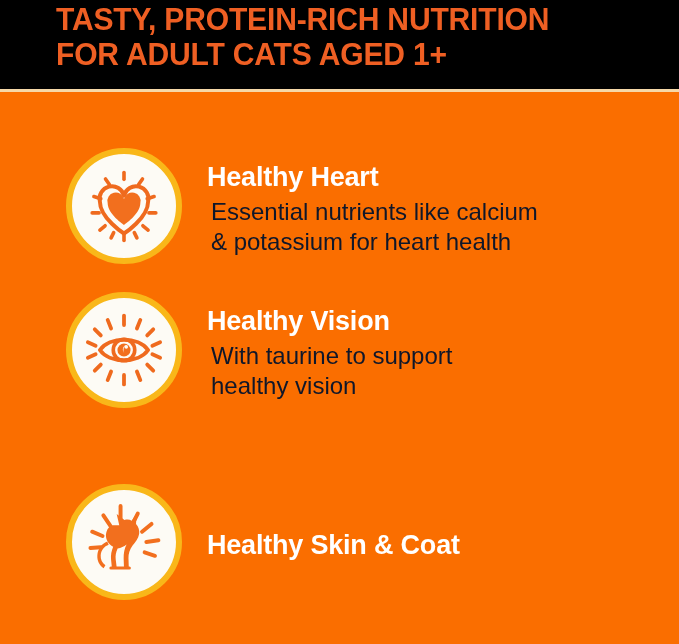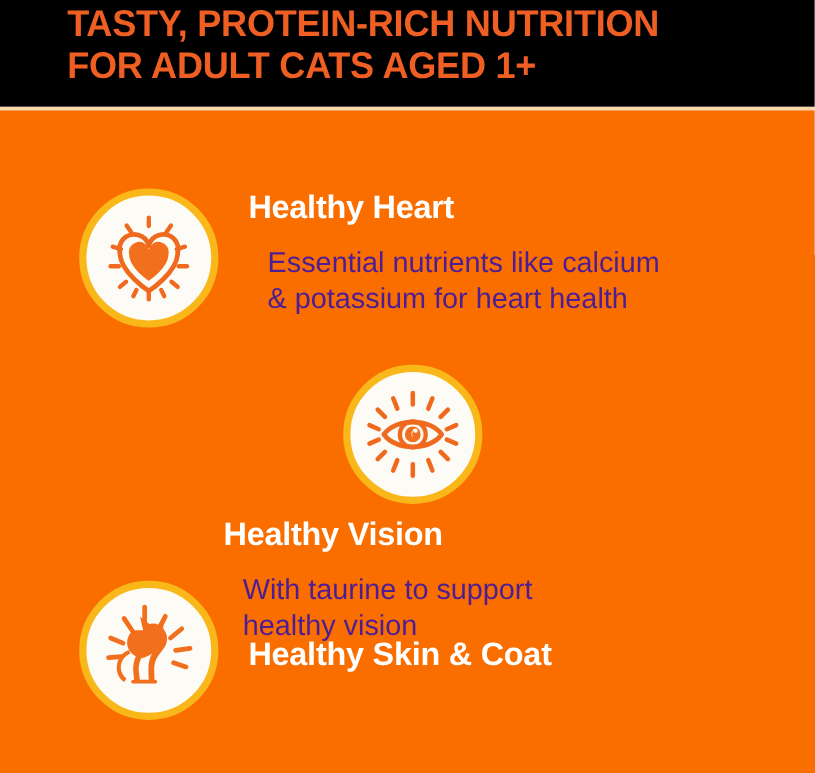--- a/index.html
+++ b/index.html
@@ -64,21 +64,21 @@
   }
 
   .feature {
     position: absolute;
     left: 0;
     width: 621px;
     display: flex;
     align-items: center;
   }
   .feature-1 { top: 56px; }
-  .feature-2 { top: 212px; flex-direction: column; }
+  .feature-2 { top: 200px; }
   .feature-3 { top: 392px; }
 
   .icon-wrap {
     position: relative;
     flex: 0 0 auto;
     margin-left: 66px;
     width: 116px;
     height: 116px;
   }
   .icon-circle {
@@ -107,22 +107,22 @@
     font-weight: bold;
     line-height: 31px;
     letter-spacing: -0.2px;
     color: #ffffff;
     margin: 0 0 4px 0;
     white-space: nowrap;
   }
   .feature-desc {
     font-size: 24px;
     line-height: 30px;
-    color: #4c1d95;
-    margin: 16px;
+    color: #0f172a;
+    margin: 4px;
     max-width: 430px;
     font-weight: normal;
   }
   .feature-desc .ln { display: block; white-space: nowrap; }
 </style>
 </head>
 <body>
 
 <div class="poster">
 

